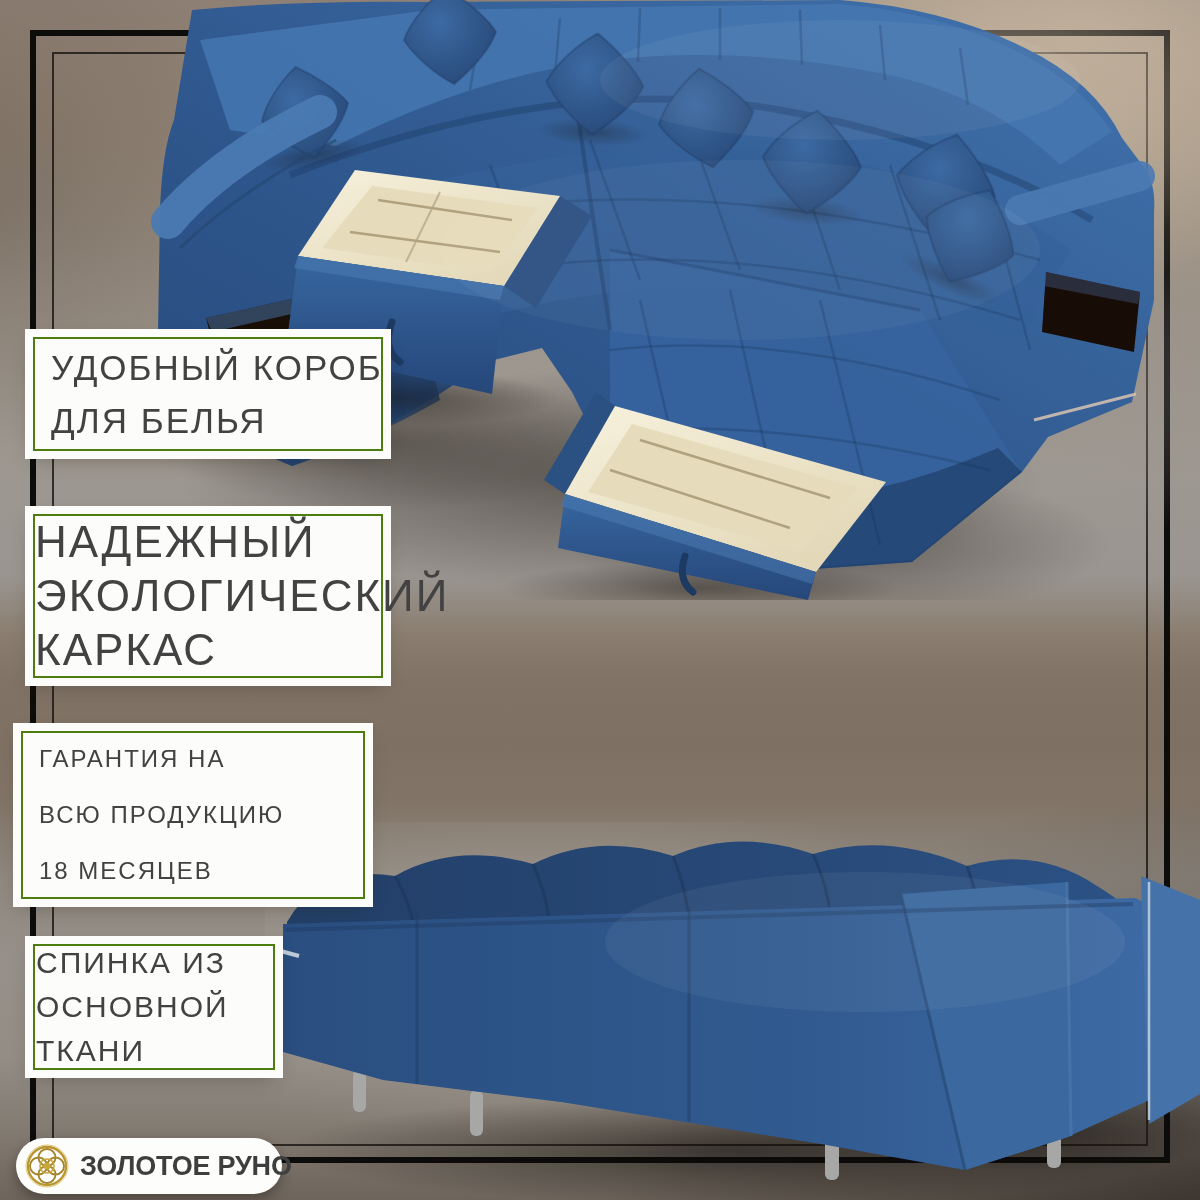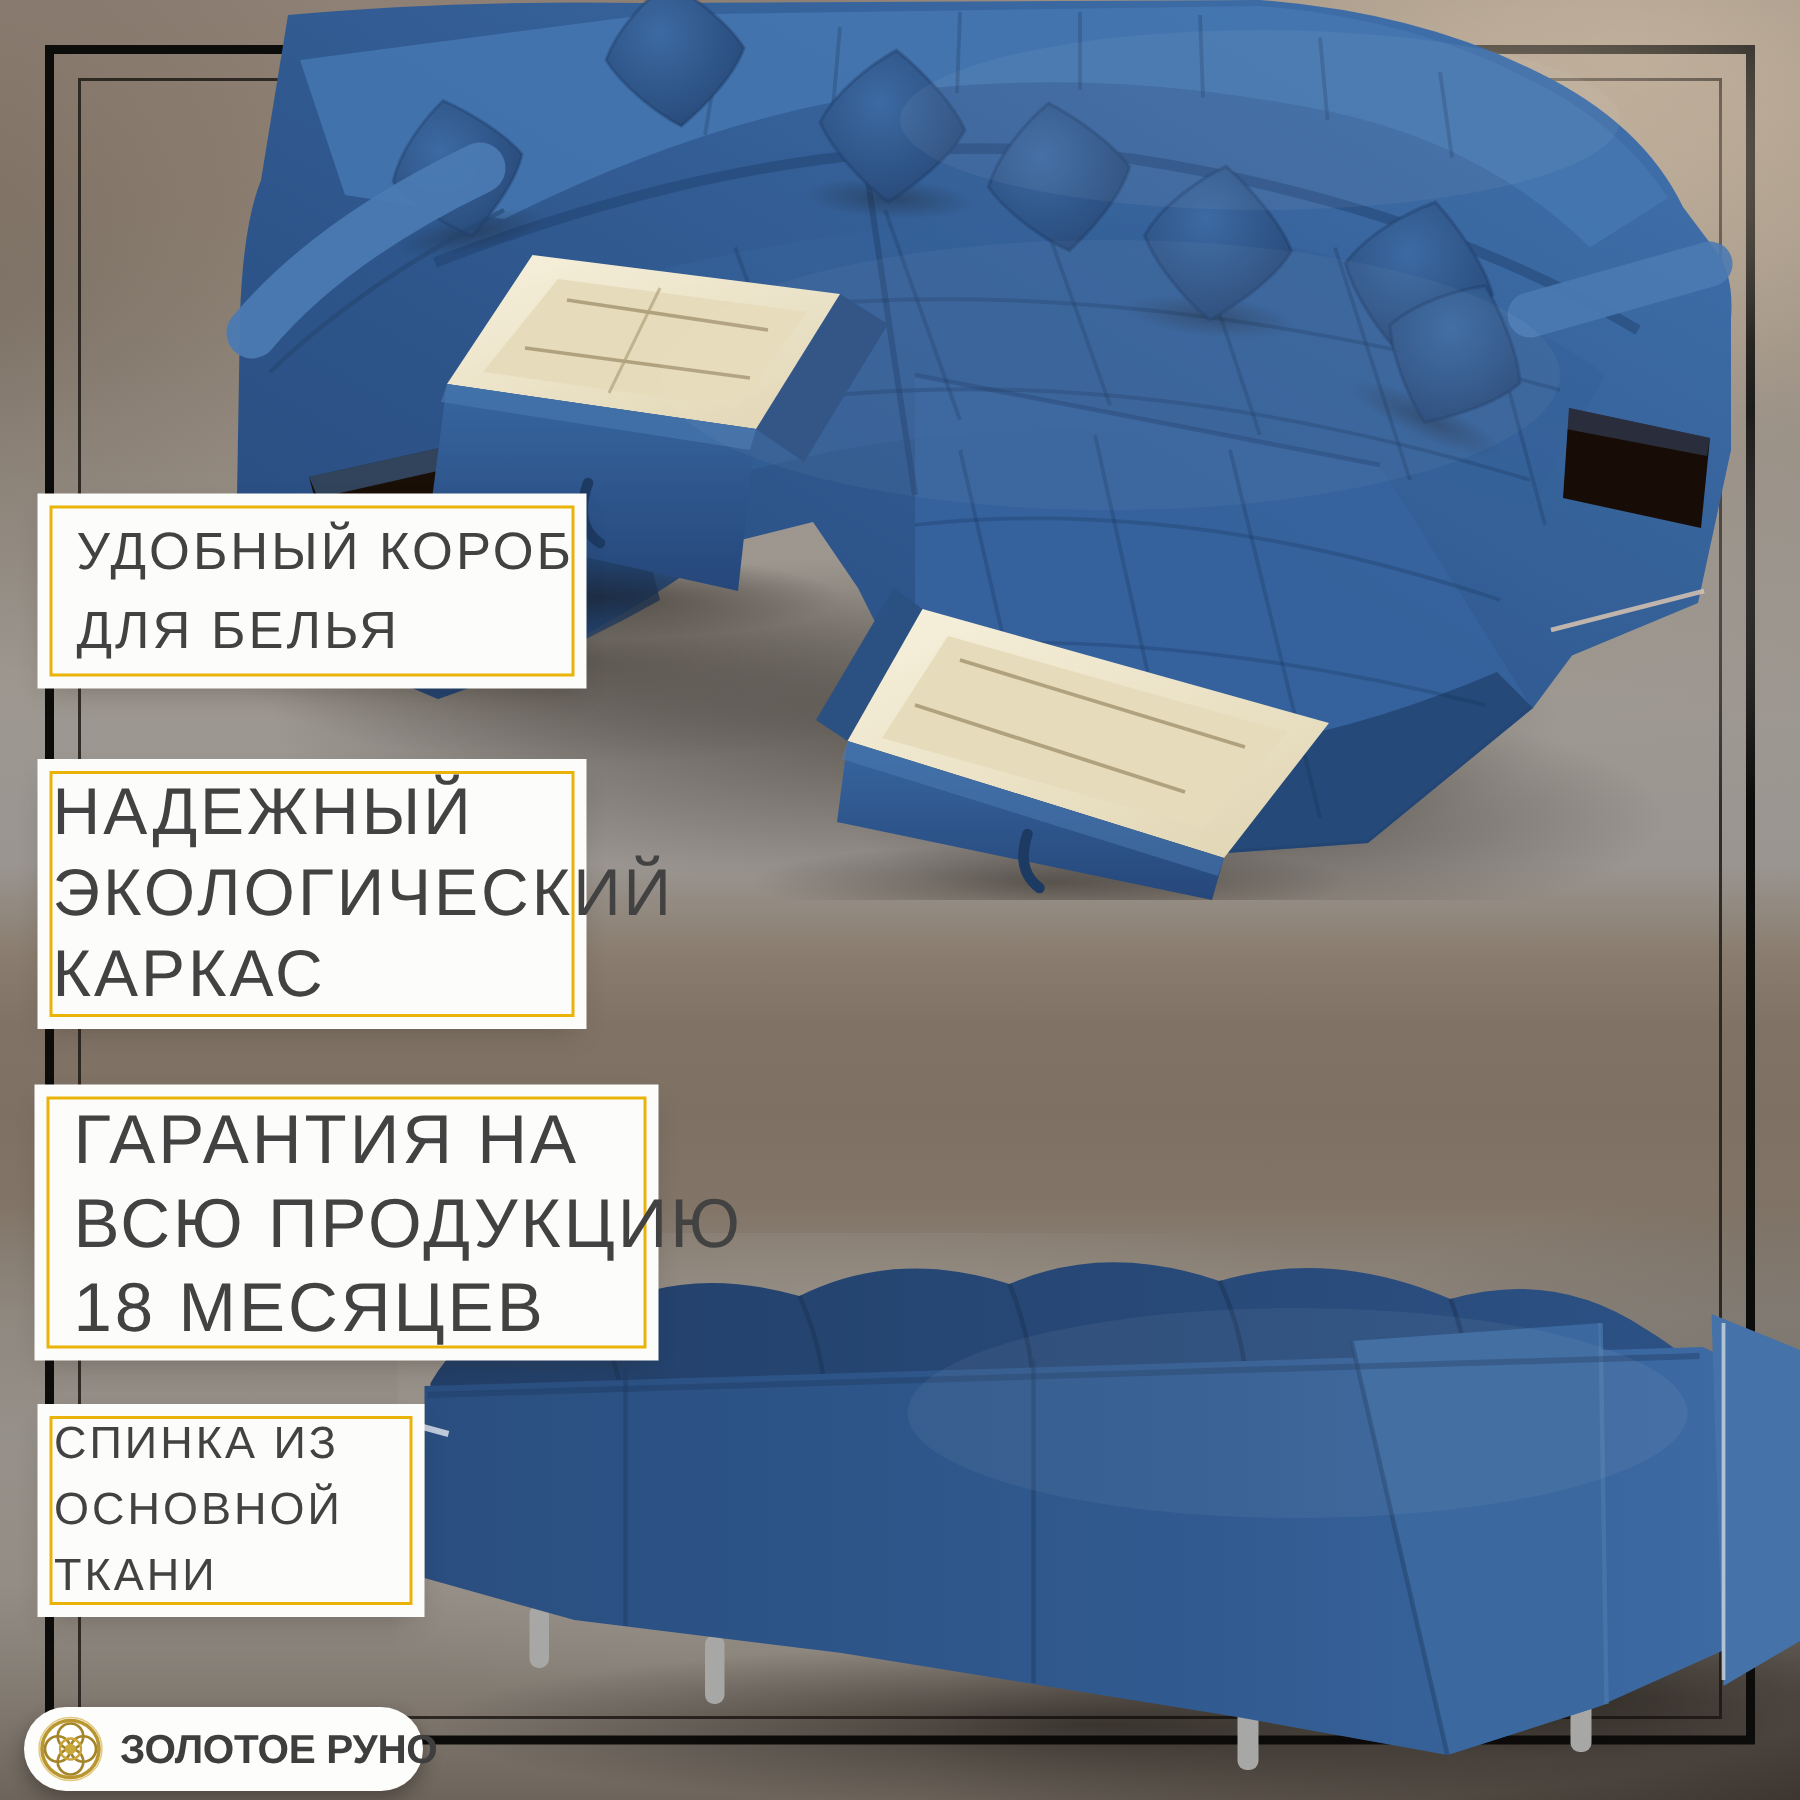--- a/index.html
+++ b/index.html
@@ -28,29 +28,29 @@
   }
   .frame-outer{position:absolute;left:30px;top:30px;width:1140px;height:1133px;
     border:6px solid #0c0c0b;box-sizing:border-box;z-index:2;}
   .frame-inner{position:absolute;left:52px;top:52px;width:1096px;height:1094px;
     border:2px solid rgba(30,26,22,.85);box-sizing:border-box;z-index:2;}
   .photo{position:absolute;z-index:3;}
   .photo svg{display:block;}
   #photo-top{left:140px;top:0;width:1060px;height:600px;}
   #photo-bottom{left:265px;top:822px;width:935px;height:378px;}
   .callout{
-    position:absolute;z-index:4;background:#fcfcfa;border:2px solid #eab308;
+    position:absolute;z-index:4;background:#fcfcfa;border:2px solid #4d7c0f;
     box-shadow:0 0 0 8px #fcfcfa, 0 7px 18px rgba(40,32,24,.35);
     box-sizing:border-box;display:flex;flex-direction:column;justify-content:center;
     color:#424242;letter-spacing:2px;
   }
   .callout .ln{display:block;white-space:nowrap;}
   #c1{left:33px;top:337px;width:350px;height:114px;padding-left:16px;font-size:35px;line-height:53px;}
   #c2{left:33px;top:514px;width:350px;height:164px;padding-left:0;font-size:44px;line-height:54px;}
-  #c3{left:31px;top:731px;width:400px;height:168px;padding-left:16px;font-size:46px;line-height:56px;}
+  #c3{left:21px;top:731px;width:344px;height:168px;padding-left:16px;font-size:24px;line-height:56px;}
   #c4{left:746px;top:600px;width:402px;height:170px;padding-left:16px;font-size:34px;line-height:56px;}
   #c5{left:33px;top:944px;width:242px;height:126px;padding-left:1px;font-size:30px;line-height:44px;}
   .logo{
     position:absolute;left:16px;top:1138px;width:266px;height:56px;border-radius:28px;
     background:#fdfdfc;z-index:5;display:flex;align-items:center;gap:11px;
     padding-left:9px;box-sizing:border-box;box-shadow:0 5px 12px rgba(30,25,20,.4);
   }
   .logo .txt{font-weight:bold;font-size:27px;color:#3e3e3e;letter-spacing:-0.2px;white-space:nowrap;}
 </style>
 </head>

